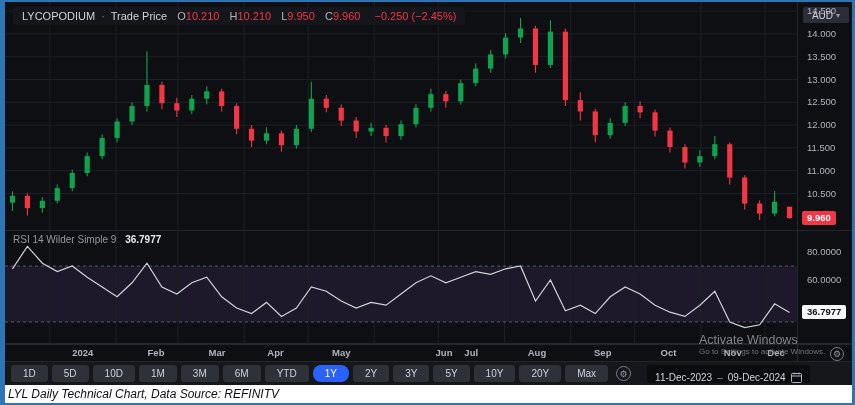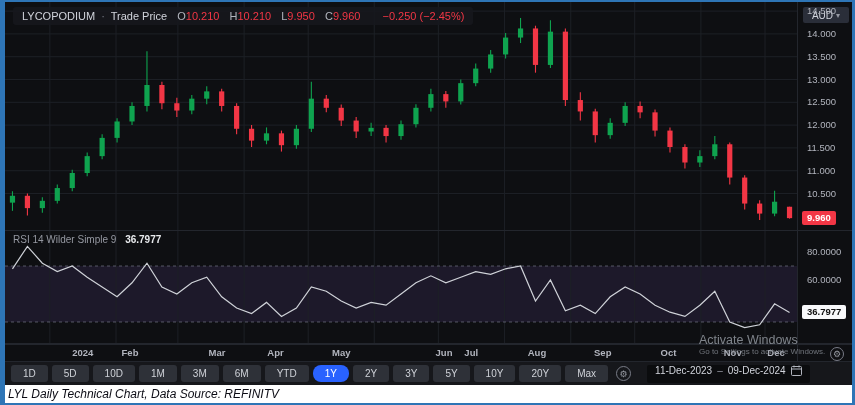--- a/index.html
+++ b/index.html
@@ -46,21 +46,21 @@
   #month-gear { position:absolute; left:825px; top:345px; width:14px; height:14px; border:1px solid #787b86;
                 border-radius:50%; color:#9598a1; font-size:9px; line-height:13px; text-align:center; cursor:pointer; }
 
   
   .range-btn { height:17px; padding:0 12px; background:#2e3138; border:none; border-radius:3px;
                color:#cfd2d8; font-size:10px; font-family:"Liberation Sans",sans-serif; cursor:pointer; line-height:17px; }
   .range-btn.active { background:#2962ff; color:#fff;border-radius:8px; }
   #tb-gear { width:15px; height:15px; border:1px solid #787b86; border-radius:50%; color:#9598a1;
              font-size:9px; line-height:14px; text-align:center; margin-left:4px; cursor:pointer; }
   #date-box { margin-left:12px; height:18px; background:#0b0c0e; border-radius:2px; color:#d1d4dc;
-              font-size:10px; display:flex; align-items:flex-start; gap:5px; padding:0 8px; cursor:pointer; }
+              font-size:10px; display:flex; align-items:flex-end; gap:5px; padding:0 8px; cursor:pointer; }
   #date-box .dash { color:#9598a1; }
 
   
   #watermark { position:absolute; left:694px; top:331px; pointer-events:none; }
   #watermark .w1 { font-size:12.5px; color:#9aa0a8; opacity:.8; }
   #watermark .w2 { font-size:8px; color:#878c94; opacity:.8; }
 
   
   #caption-bar { height:18px; background:#fff; display:flex; align-items:center; }
   #caption-bar span { font-style:italic; font-size:12px; color:#0b0b14; padding-left:3px; line-height:17px; }
@@ -205,21 +205,21 @@
           </g>
         </svg>
       <div id="main-legend">
         <span>LYCOPODIUM</span>
         <span class="sep">·</span>
         <span>Trade Price</span>
         <span class="ltr">O</span><span class="dn">10.210</span>
         <span class="ltr">H</span><span class="dn">10.210</span>
         <span class="ltr">L</span><span class="dn">9.950</span>
         <span class="ltr">C</span><span class="dn">9.960</span>
-        <span class="dn" style="margin-left:19px">−0.250 (−2.45%)</span>
+        <span class="dn" style="margin-left:11px">−0.250 (−2.45%)</span>
       </div>
     </div>
 
     <div class="hsep" style="top:228px"></div>
 
     <div class="row" id="rsi-pane">
       <svg id="rsi-svg" width="792" height="112">
           <rect x="0" y="0" width="792" height="112" fill="#0e0f12"></rect>
           <rect x="0" y="35" width="792" height="56" fill="rgba(118,94,191,0.14)"></rect>
           <line x1="44.83018867924528" y1="0" x2="44.83018867924528" y2="112" stroke="#1d2026" stroke-width="1"></line>
@@ -241,21 +241,21 @@
       <div id="rsi-legend">
         <span>RSI 14 Wilder Simple 9</span>
         <span class="val">36.7977</span>
       </div>
     </div>
 
     <div class="hsep" style="top:341px"></div>
 
     <div class="row" id="month-row">
         <span class="mlab" style="left: 77.7057px;">2024</span>
-        <span class="mlab" style="left: 125px;">Feb</span>
+        <span class="mlab" style="left: 151px;">Feb</span>
         <span class="mlab" style="left: 212px;">Mar</span>
         <span class="mlab" style="left: 270.475px;">Apr</span>
         <span class="mlab" style="left: 336.226px;">May</span>
         <span class="mlab" style="left: 423px; margin-left: 16px;">Jun</span>
         <span class="mlab" style="left: 466.234px;">Jul</span>
         <span class="mlab" style="left: 531.985px;">Aug</span>
         <span class="mlab" style="left: 597.736px;">Sep</span>
         <span class="mlab" style="left: 663.487px;">Oct</span>
         <span class="mlab" style="left: 727.743px;">Nov</span>
         <span class="mlab" style="left: 771.079px;">Dec</span>

